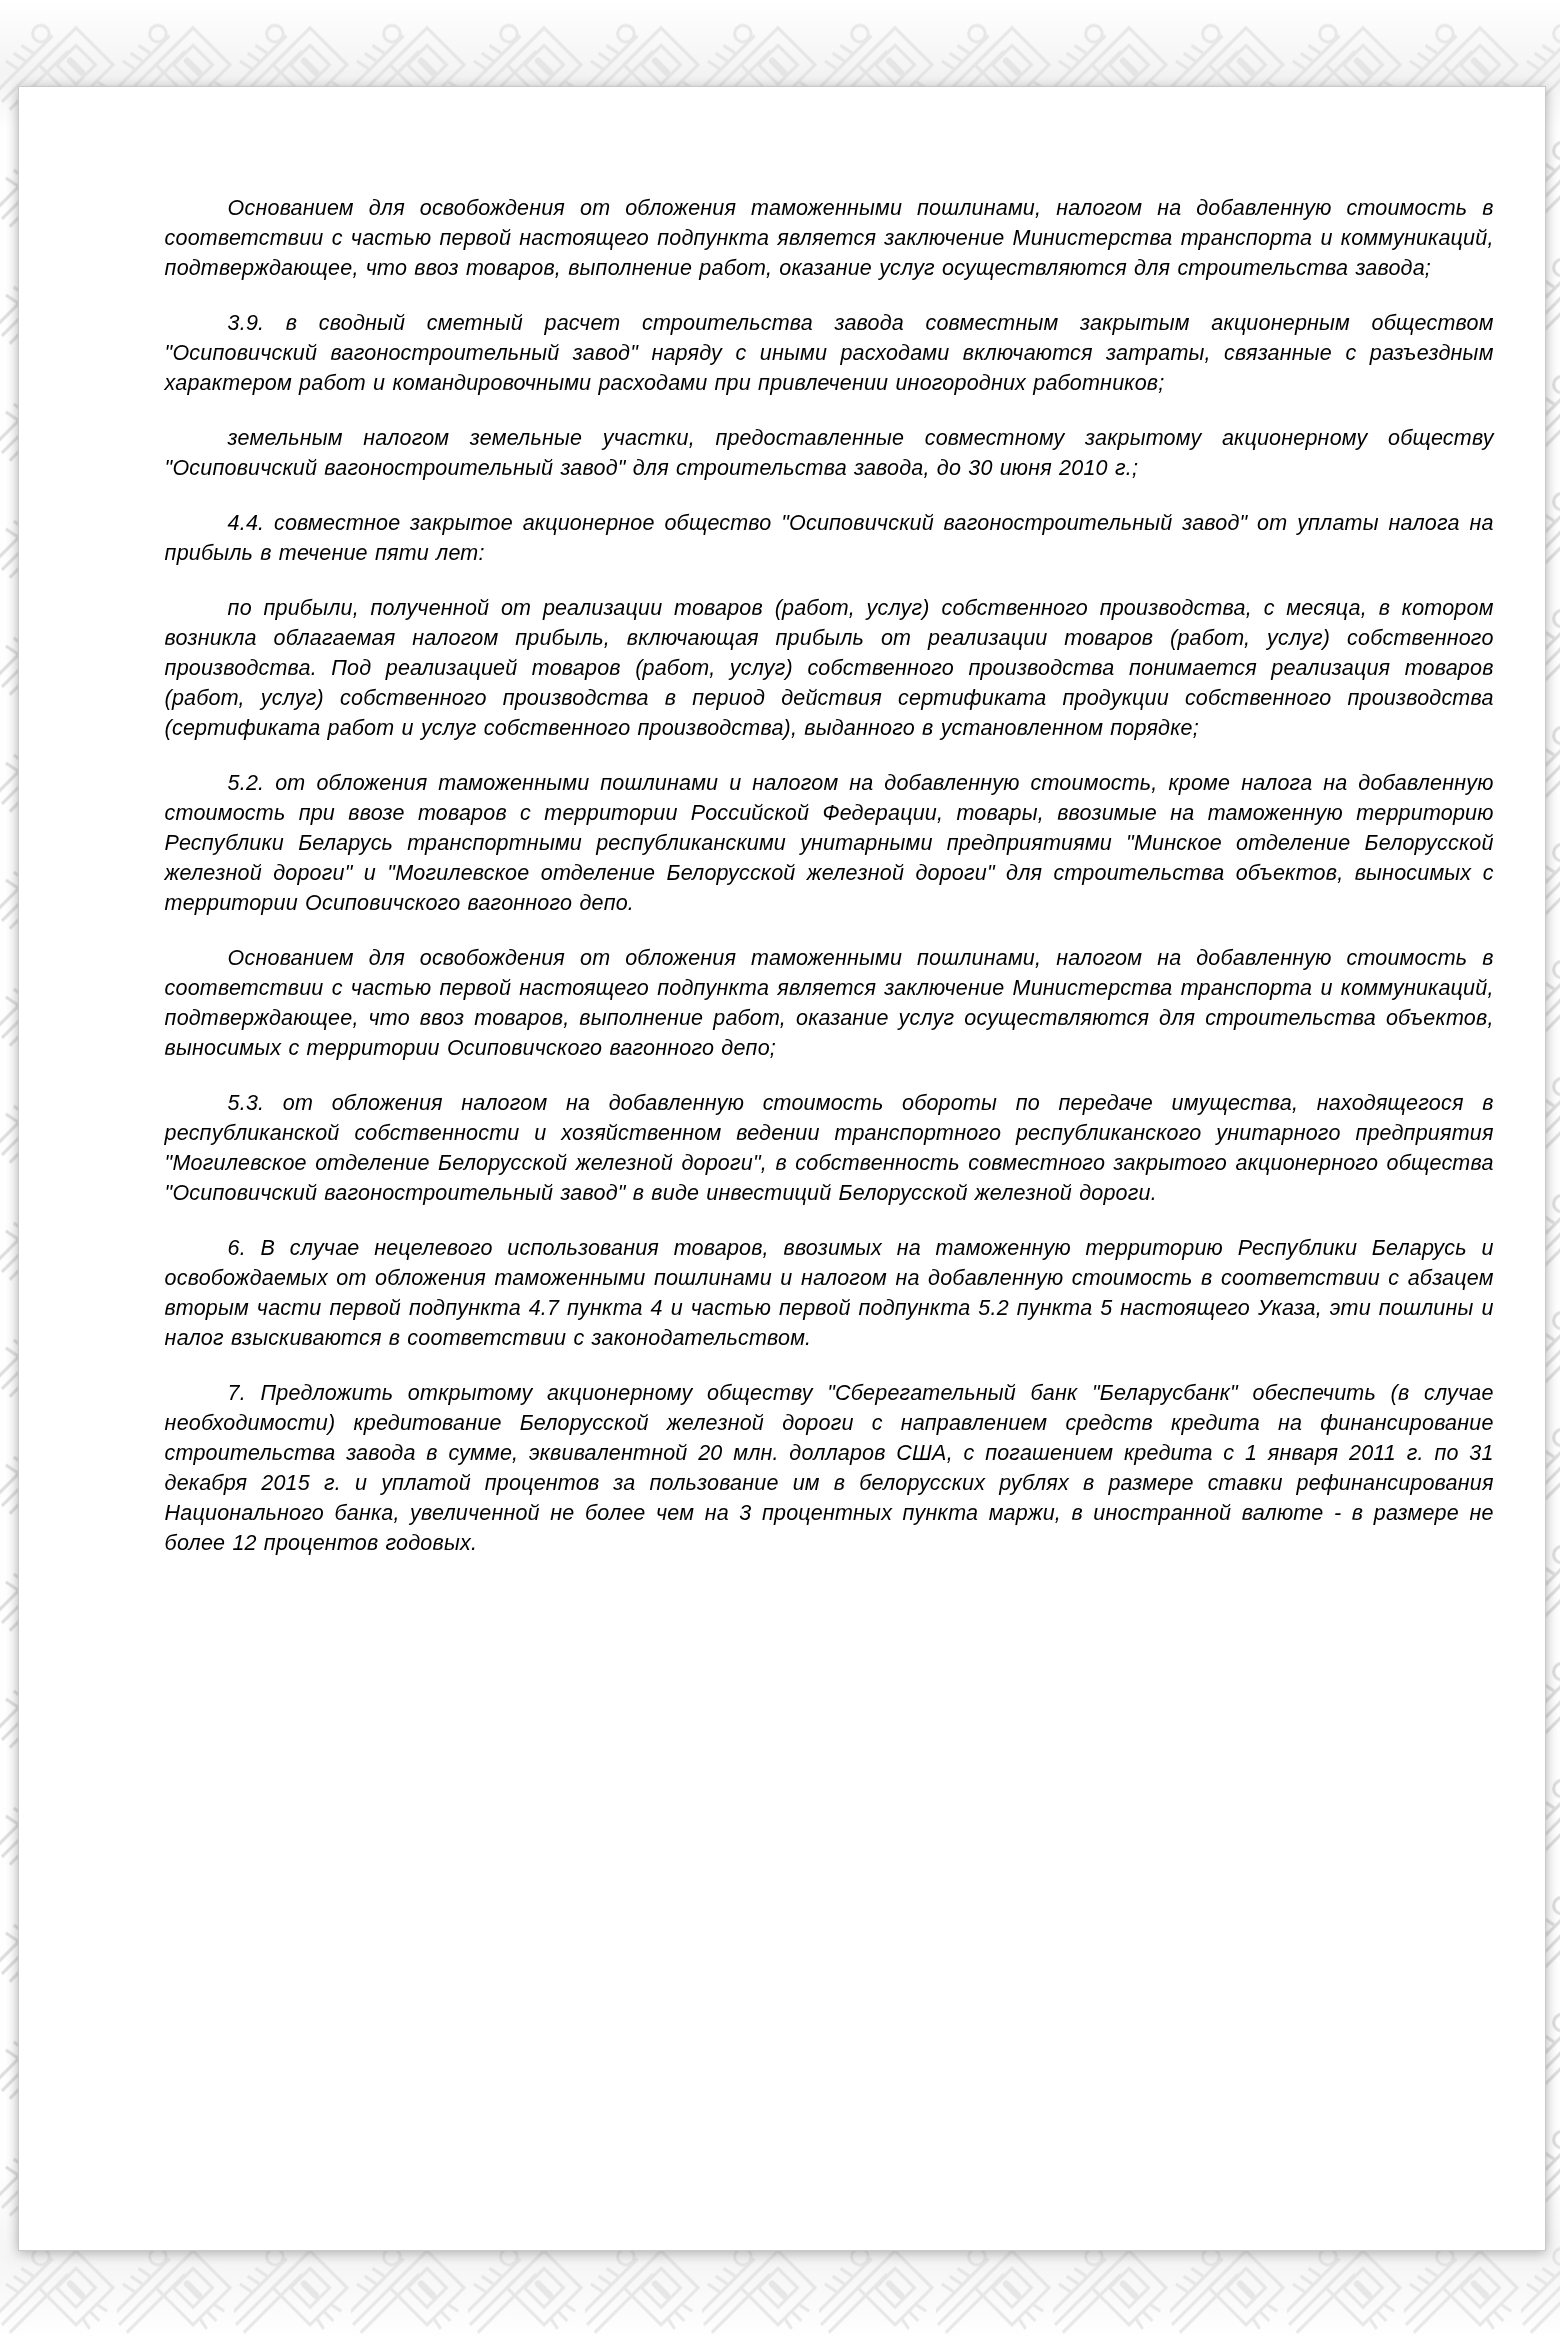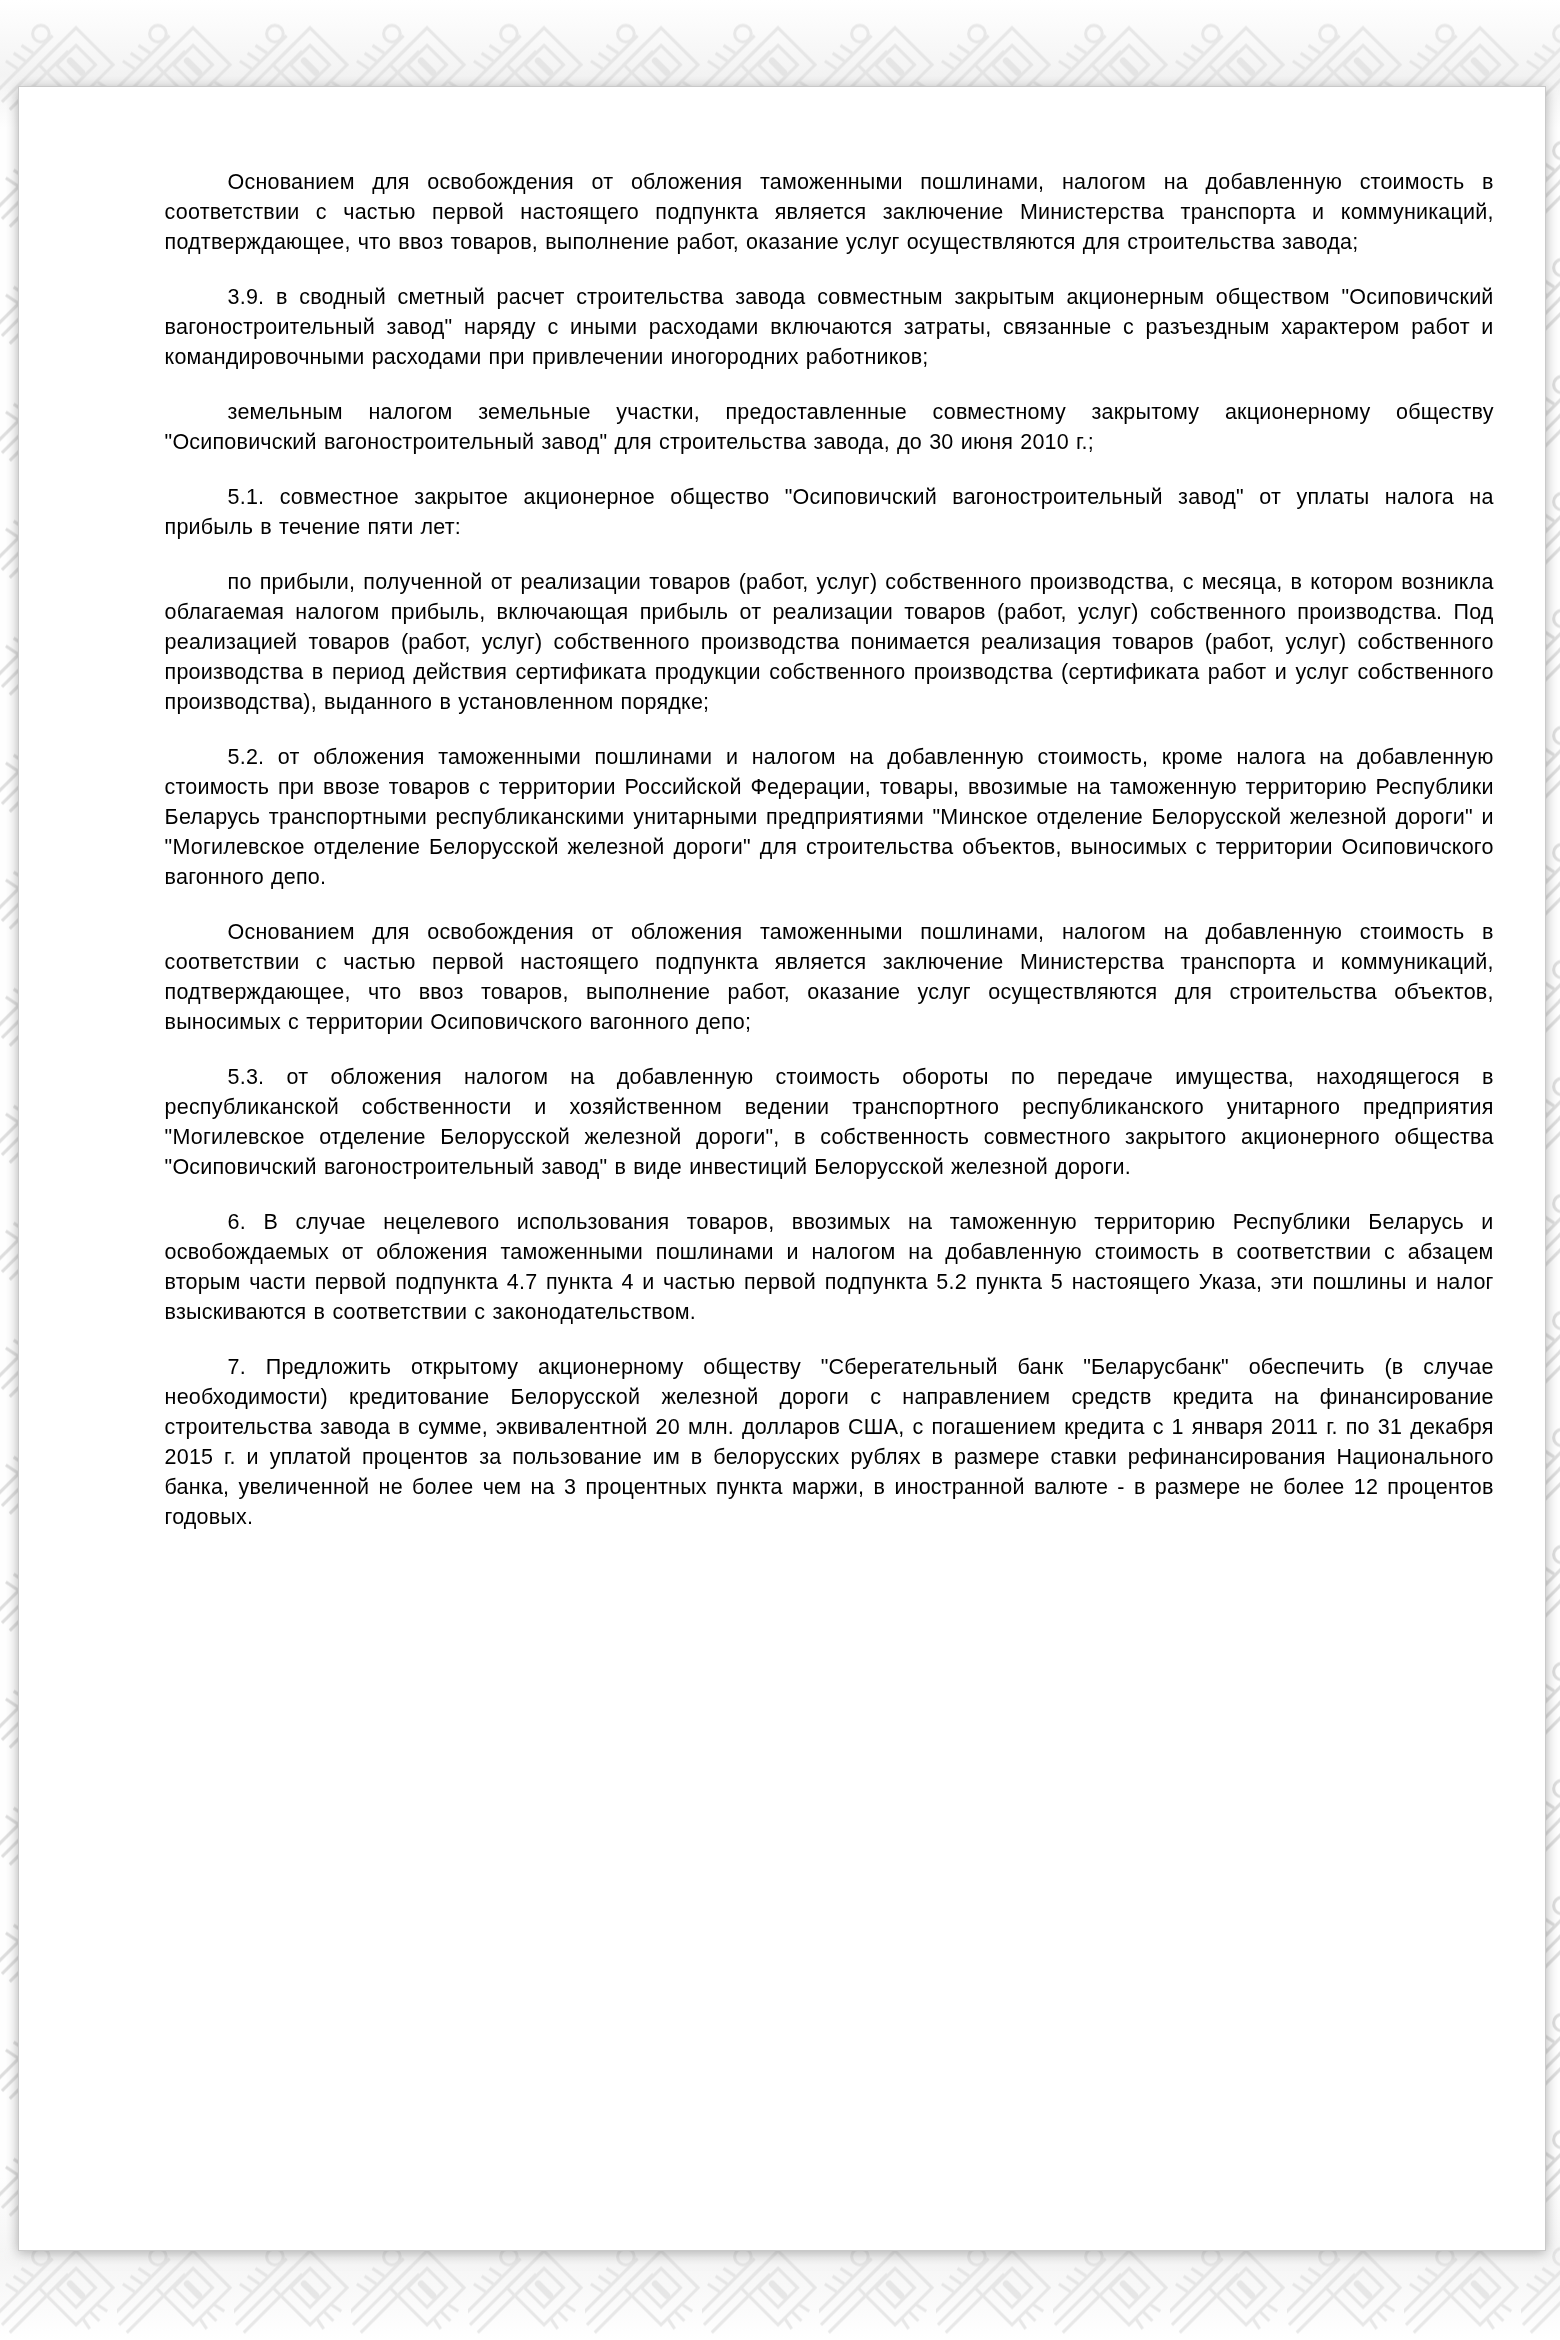--- a/index.html
+++ b/index.html
@@ -47,22 +47,23 @@
     background: #ffffff;
     border: 1px solid #c9c9c9;
     box-shadow: 0 2px 11.7px rgba(110,110,110,0.55);
     z-index: 2;
     box-sizing: border-box;
   }
   .content {
     box-sizing: border-box;
     width: 100%;
     height: 100%;
-    padding: 80px 51px 59px 146px;
+    padding: 106px 51px 59px 146px;
     color: #000000;
+    font-style: italic;
   }
   .content p {
     margin: 0 0 25px 0;
     font-size: 21.5px;
     line-height: 30px;
     text-align: justify;
     text-indent: 63px;
     letter-spacing: 0.2px;
     word-spacing: 1px;
   }
@@ -97,21 +98,21 @@
       <rect x="0" y="0" width="1600" height="2400" fill="url(#orn)"></rect>
     </svg>
   </div>
   <div class="bg-fade"></div>
 
   <div class="page">
     <div class="content" id="paragraphs-container">
         <p>Основанием для освобождения от обложения таможенными пошлинами, налогом на добавленную стоимость в соответствии с частью первой настоящего подпункта является заключение Министерства транспорта и коммуникаций, подтверждающее, что ввоз товаров, выполнение работ, оказание услуг осуществляются для строительства завода;</p>
         <p>3.9. в сводный сметный расчет строительства завода совместным закрытым акционерным обществом "Осиповичский вагоностроительный завод" наряду с иными расходами включаются затраты, связанные с разъездным характером работ и командировочными расходами при привлечении иногородних работников;</p>
         <p>земельным налогом земельные участки, предоставленные совместному закрытому акционерному обществу "Осиповичский вагоностроительный завод" для строительства завода, до 30 июня 2010 г.;</p>
-        <p>5.1. совместное закрытое акционерное общество "Осиповичский вагоностроительный завод" от уплаты налога на прибыль в течение пяти лет:</p>
+        <p>4.4. совместное закрытое акционерное общество "Осиповичский вагоностроительный завод" от уплаты налога на прибыль в течение пяти лет:</p>
         <p>по прибыли, полученной от реализации товаров (работ, услуг) собственного производства, с месяца, в котором возникла облагаемая налогом прибыль, включающая прибыль от реализации товаров (работ, услуг) собственного производства. Под реализацией товаров (работ, услуг) собственного производства понимается реализация товаров (работ, услуг) собственного производства в период действия сертификата продукции собственного производства (сертификата работ и услуг собственного производства), выданного в установленном порядке;</p>
         <p>5.2. от обложения таможенными пошлинами и налогом на добавленную стоимость, кроме налога на добавленную стоимость при ввозе товаров с территории Российской Федерации, товары, ввозимые на таможенную территорию Республики Беларусь транспортными республиканскими унитарными предприятиями "Минское отделение Белорусской железной дороги" и "Могилевское отделение Белорусской железной дороги" для строительства объектов, выносимых с территории Осиповичского вагонного депо.</p>
         <p>Основанием для освобождения от обложения таможенными пошлинами, налогом на добавленную стоимость в соответствии с частью первой настоящего подпункта является заключение Министерства транспорта и коммуникаций, подтверждающее, что ввоз товаров, выполнение работ, оказание услуг осуществляются для строительства объектов, выносимых с территории Осиповичского вагонного депо;</p>
         <p>5.3. от обложения налогом на добавленную стоимость обороты по передаче имущества, находящегося в республиканской собственности и хозяйственном ведении транспортного республиканского унитарного предприятия "Могилевское отделение Белорусской железной дороги", в собственность совместного закрытого акционерного общества "Осиповичский вагоностроительный завод" в виде инвестиций Белорусской железной дороги.</p>
         <p>6. В случае нецелевого использования товаров, ввозимых на таможенную территорию Республики Беларусь и освобождаемых от обложения таможенными пошлинами и налогом на добавленную стоимость в соответствии с абзацем вторым части первой подпункта 4.7 пункта 4 и частью первой подпункта 5.2 пункта 5 настоящего Указа, эти пошлины и налог взыскиваются в соответствии с законодательством.</p>
         <p>7. Предложить открытому акционерному обществу "Сберегательный банк "Беларусбанк" обеспечить (в случае необходимости) кредитование Белорусской железной дороги с направлением средств кредита на финансирование строительства завода в сумме, эквивалентной 20 млн. долларов США, с погашением кредита с 1 января 2011 г. по 31 декабря 2015 г. и уплатой процентов за пользование им в белорусских рублях в размере ставки рефинансирования Национального банка, увеличенной не более чем на 3 процентных пункта маржи, в иностранной валюте - в размере не более 12 процентов годовых.</p>
       </div>
   </div>
 
 </div>

